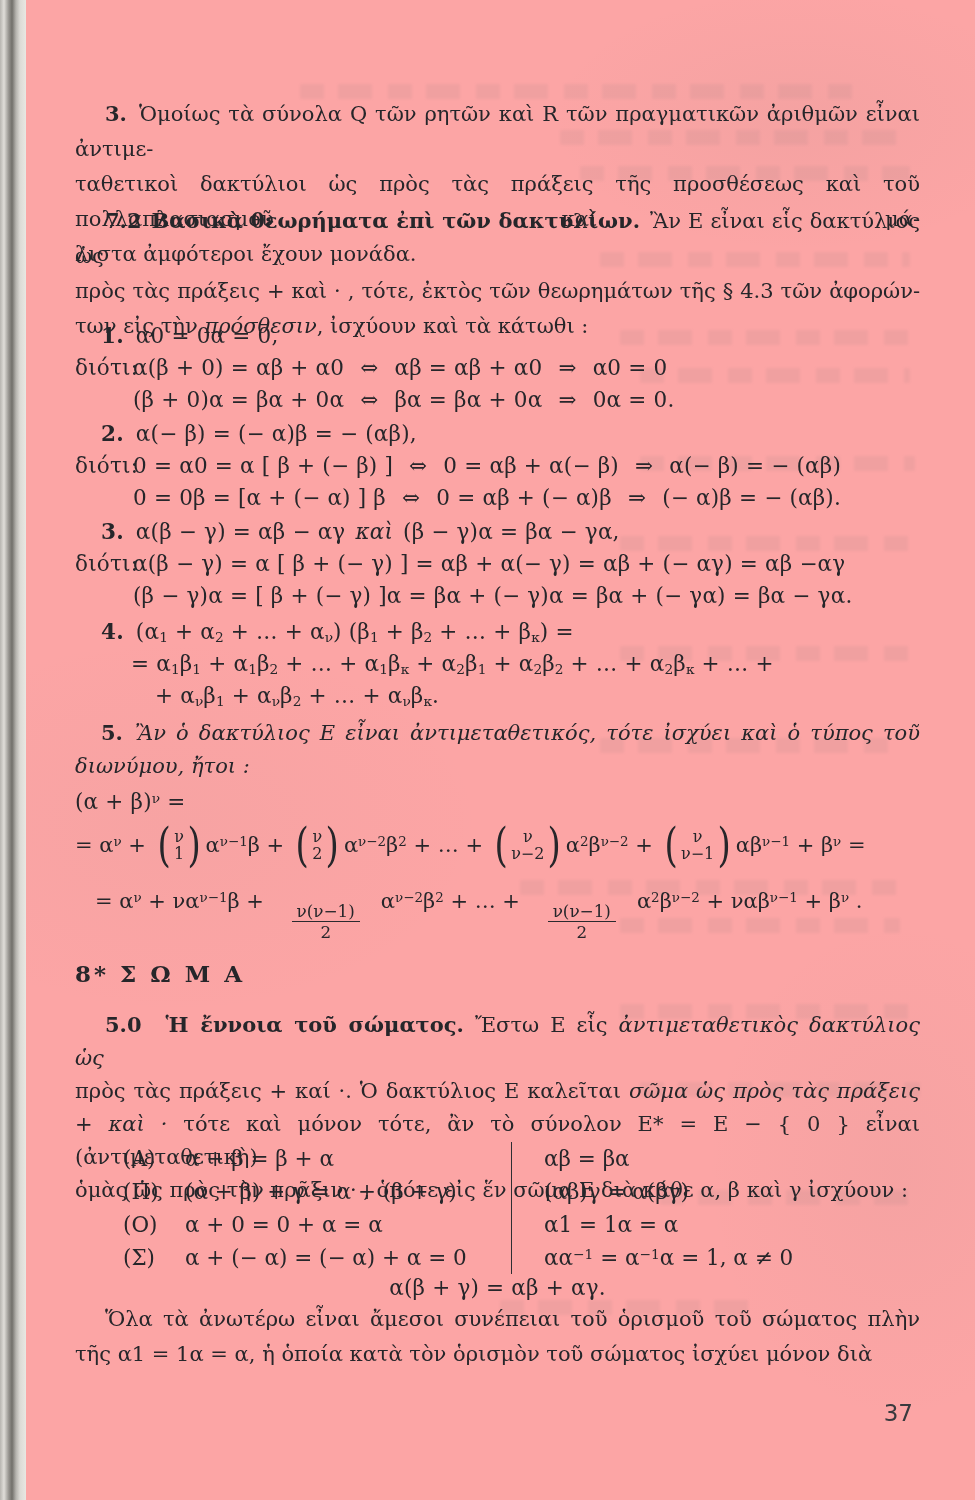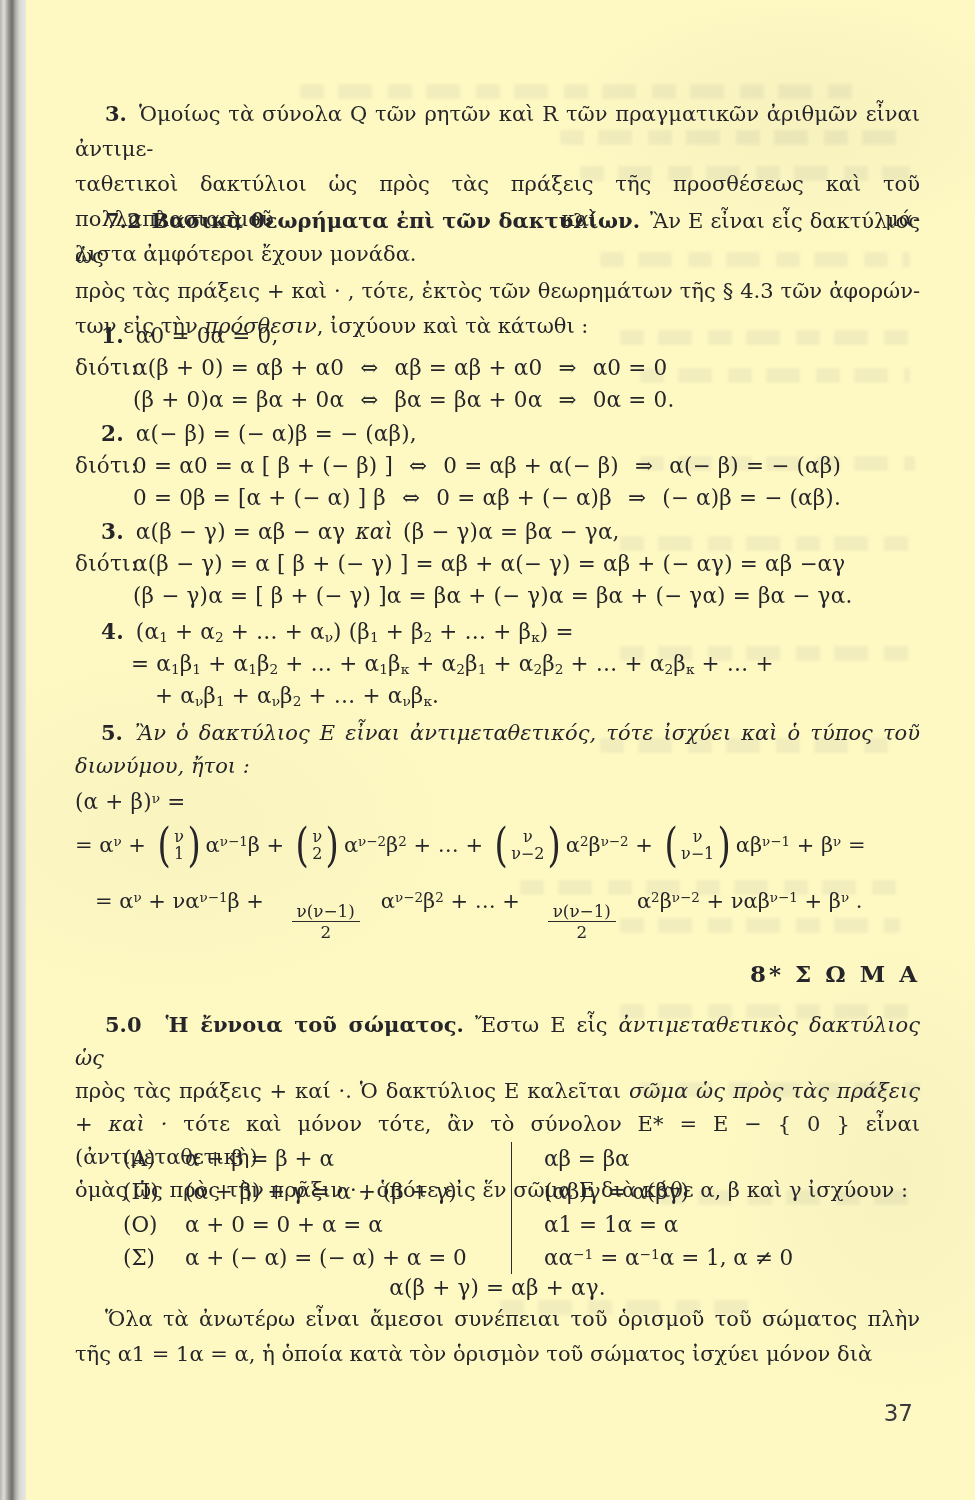--- a/index.html
+++ b/index.html
@@ -2,21 +2,21 @@
 <html><head>
 <meta charset="utf-8">
 <style>
   html,body { margin:0; padding:0; }
   body {
     width:975px; height:1500px; overflow:hidden;
     background:#e9e7e2;
     font-family:"DejaVu Serif", serif;
     color:#26262a;
   }
-  .page { position:relative; width:975px; height:1500px; background:#fef9c3; }
+  .page { position:relative; width:975px; height:1500px; background:#fca5a5; }
   .page::before {
     content:''; position:absolute; inset:0; pointer-events:none;
     background:
       radial-gradient(ellipse 420px 220px at 82% 8%,  rgba(120,115,105,.06), transparent 60%),
       radial-gradient(ellipse 520px 320px at 18% 55%, rgba(120,115,105,.04), transparent 60%),
       radial-gradient(ellipse 320px 420px at 92% 78%, rgba(120,115,105,.05), transparent 60%);
   }
   .binding {
     position:absolute; left:0; top:0; width:26px; height:100%;
     background:linear-gradient(90deg,#b7b5b0 0px,#e0ded9 4px,#93918c 9px,#716f6a 12px,#b5b3ae 16px,#dcdad5 20px,#e9e7e2 26px);
@@ -41,21 +41,21 @@
   sup { font-size:64%; line-height:0; vertical-align:.45em; letter-spacing:0; }
   sub { font-size:64%; line-height:0; vertical-align:-.25em; letter-spacing:0; }
   .binom { display:inline-flex; align-items:center; vertical-align:-0.45em; margin:0 2px; }
   .bpar { font-size:225%; line-height:.85; transform:scaleX(.72); font-weight:400; }
   .bstk { display:inline-flex; flex-direction:column; align-items:center; font-size:76%; line-height:1.05; padding:0 1px; }
   .frac { display:inline-flex; flex-direction:column; align-items:center; vertical-align:-.55em; margin:0 21px; font-size:80%; line-height:1.2; }
   .fnum { border-bottom:1.5px solid #2a2a2e; padding:0 5px; }
   .fden { padding:0 5px; }
   .bigline { line-height:54px; font-size:21px; }
   .center { text-align:center; }
-  .soma-h { text-align:right; font-weight:bold; font-size:23px; letter-spacing:3px; }
+  .soma-h { text-align:left; font-weight:bold; font-size:23px; letter-spacing:3px; }
   .axrow { display:grid; grid-template-columns:62px 327px 1fr; line-height:33px; font-size:21.5px; margin-left:48px; }
   .axleft { border-right:1.6px solid #2e2e32; }
   .axright { padding-left:32px; }
   .pagenum { position:absolute; right:62px; top:1400px; font-size:23px; font-family:"DejaVu Sans", sans-serif; color:#3a3a3e;text-align:right; }
 </style>
 </head>
 <body>
 
 <div class="page">
   <div class="binding"></div>

